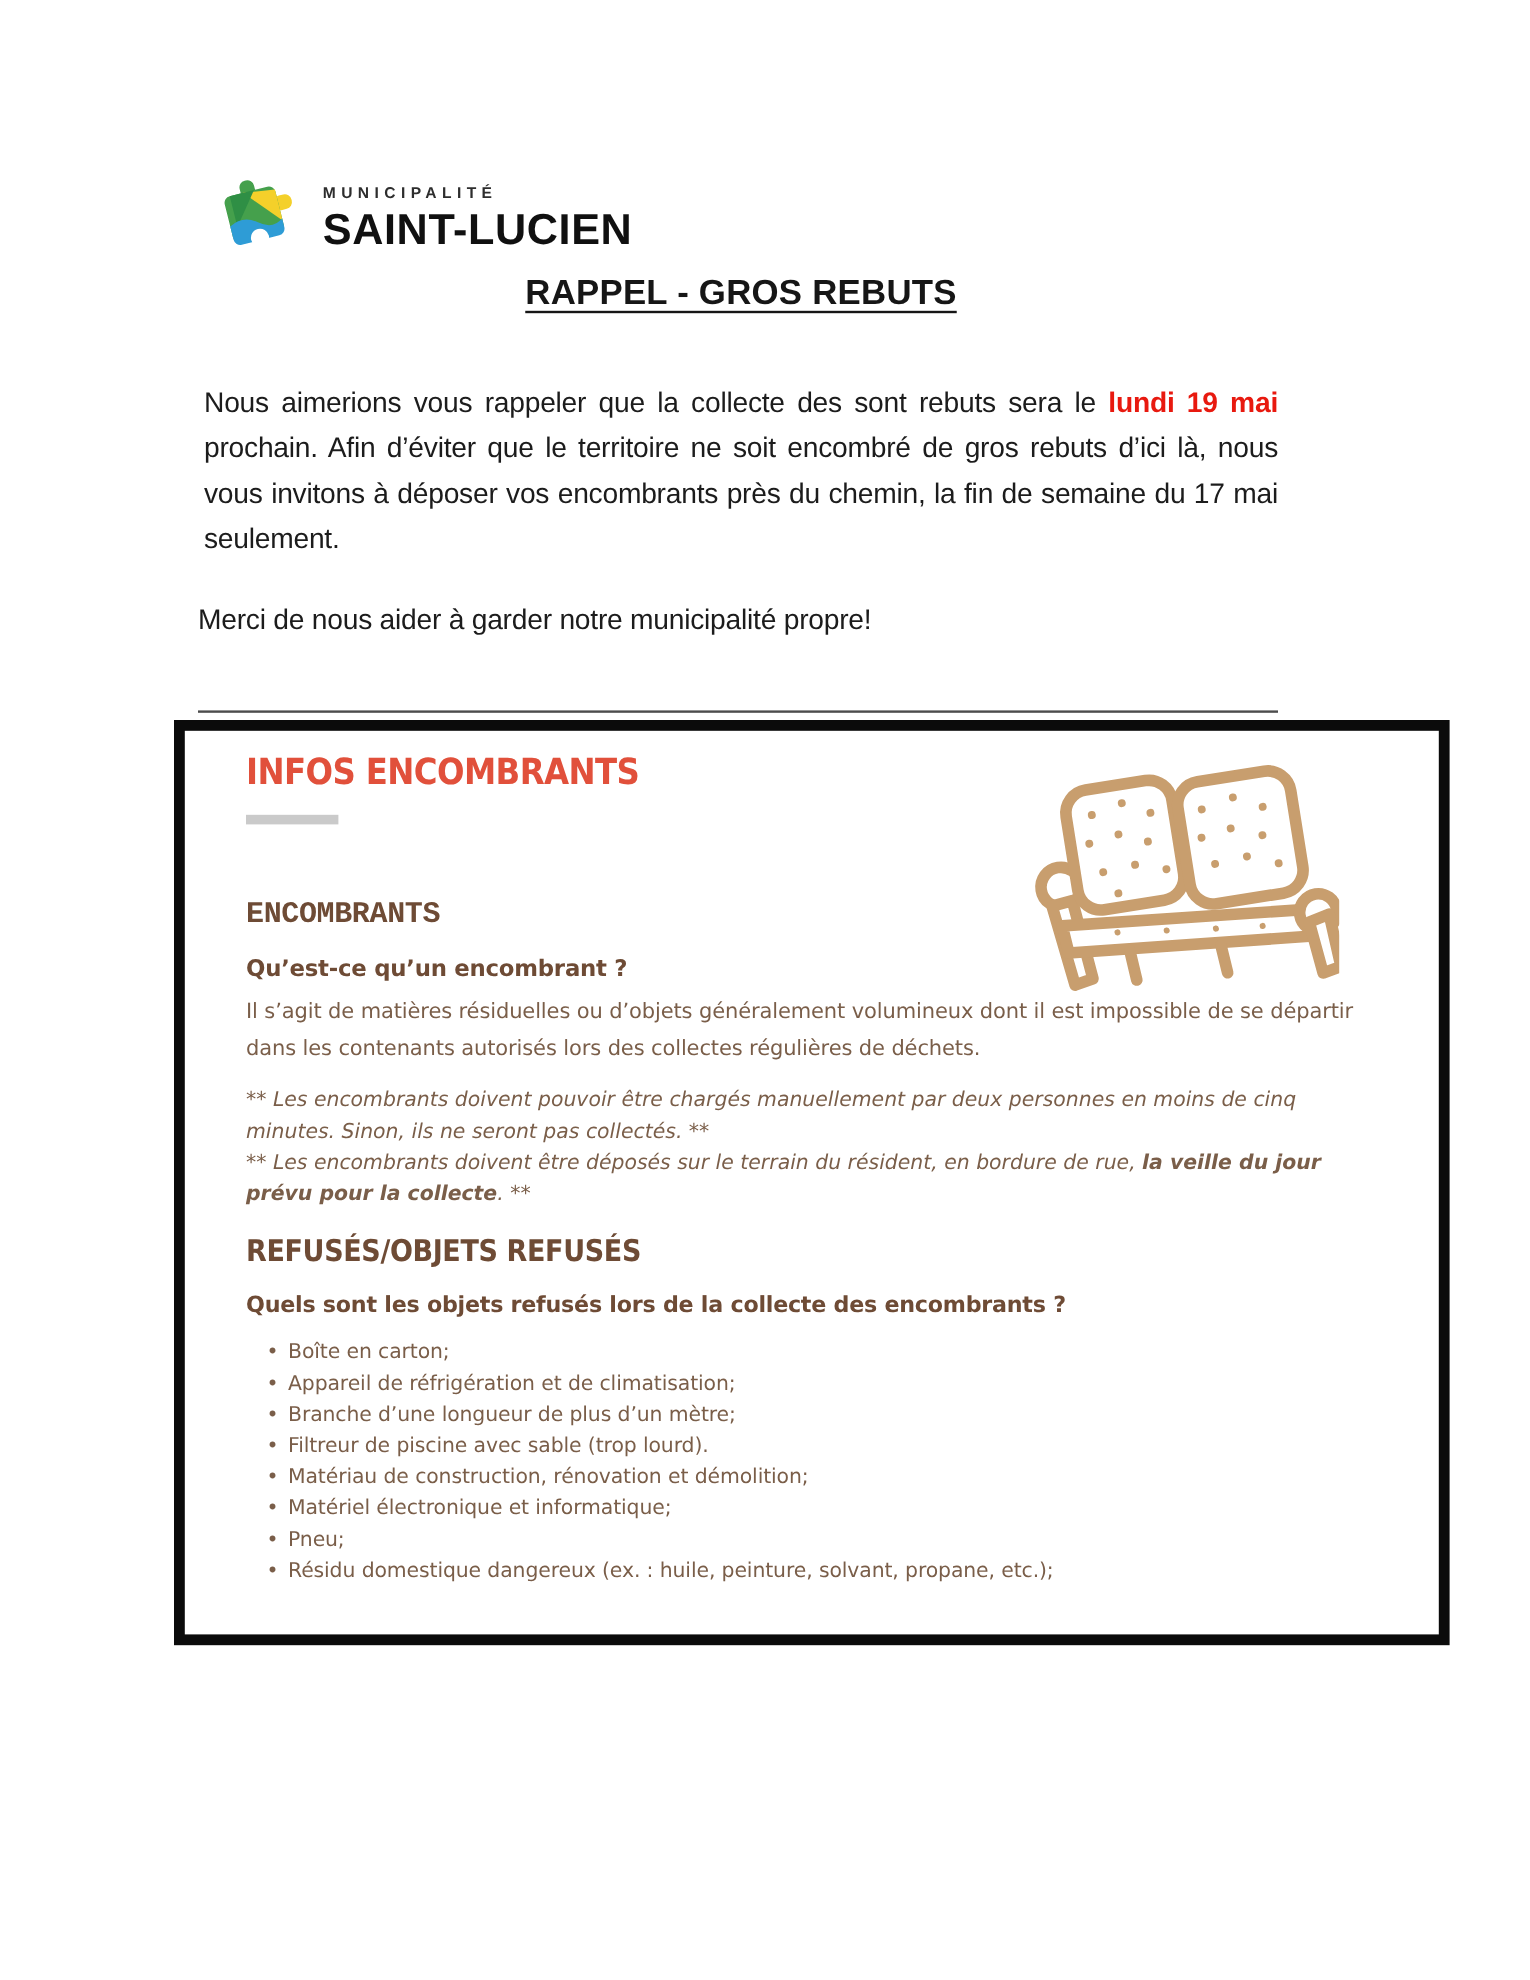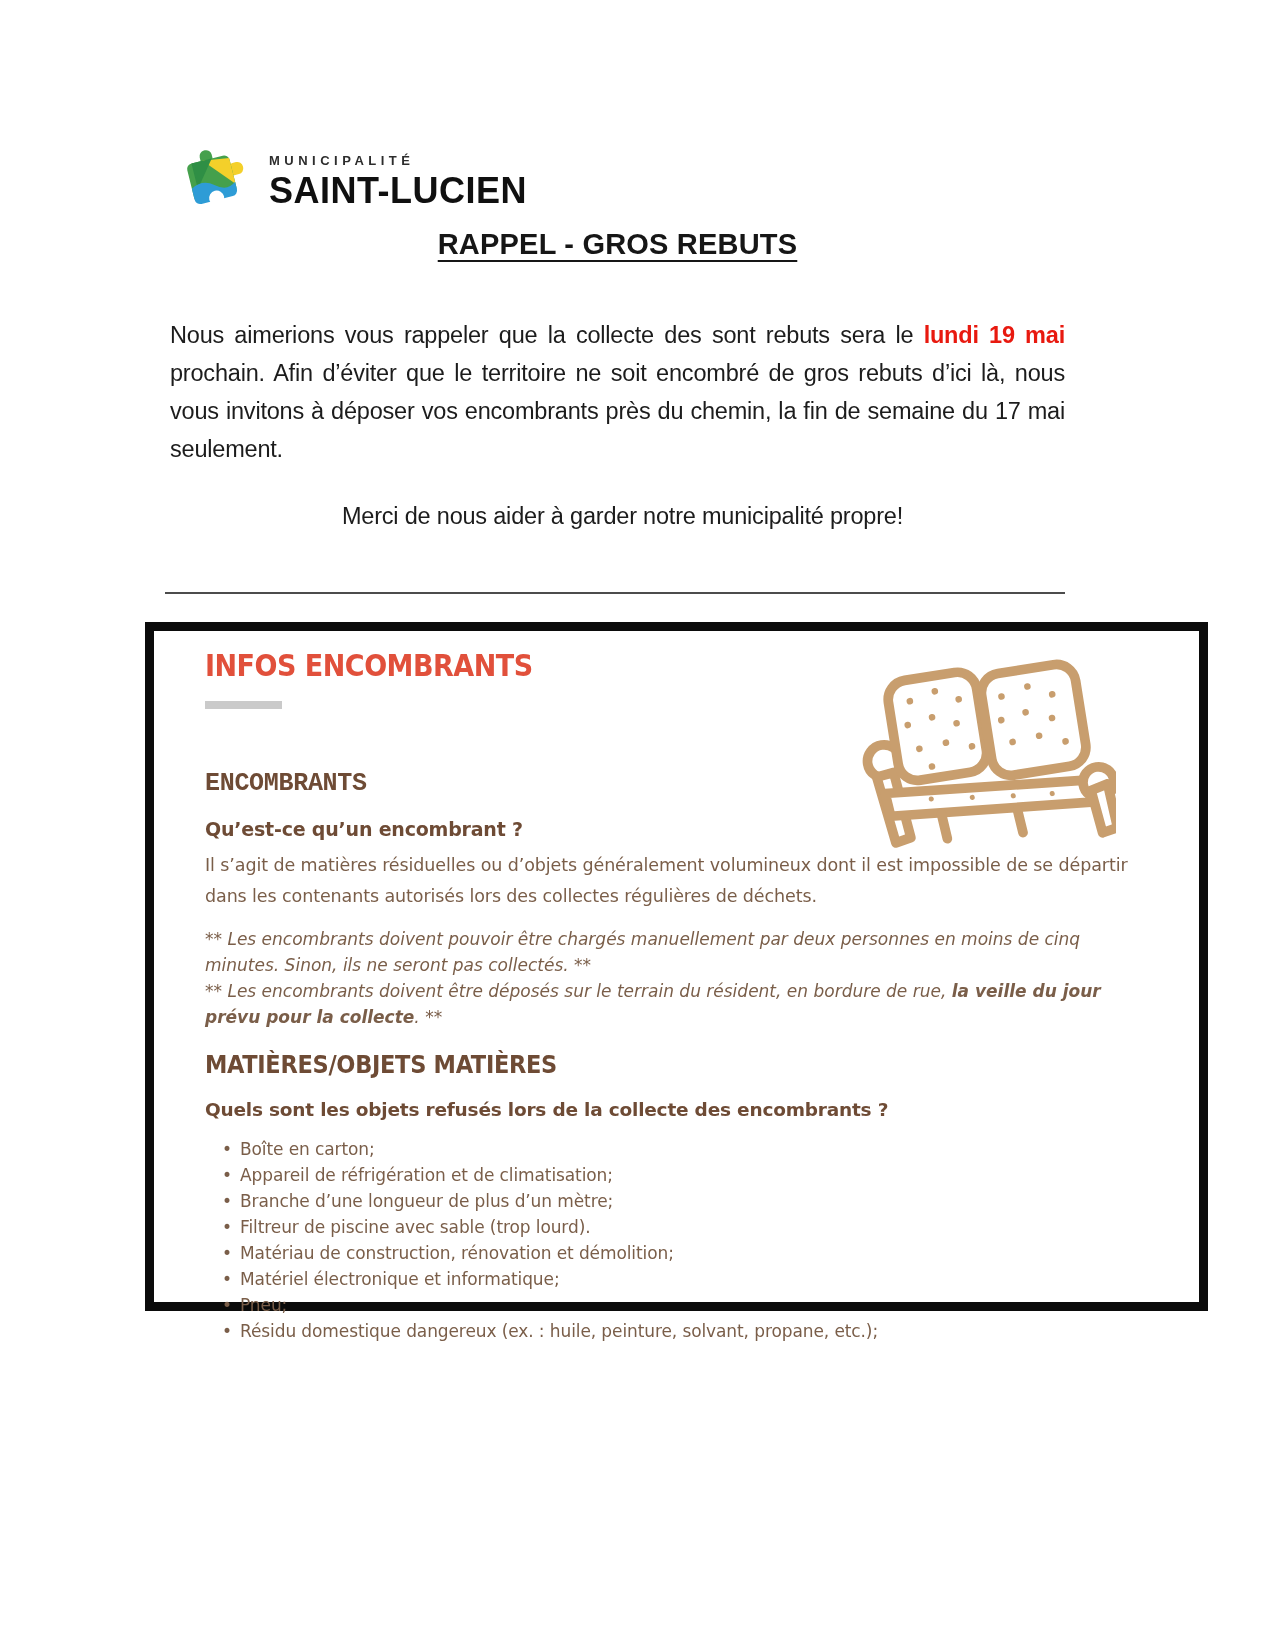--- a/index.html
+++ b/index.html
@@ -31,28 +31,28 @@
   }
   .doc-title span{text-decoration:underline;text-decoration-thickness:2px;text-underline-offset:6px;}
   
   .intro{
     position:absolute;left:170px;top:316px;width:895px;
     font-size:23.5px;line-height:38px;text-align:justify;
     letter-spacing:-.2px;color:#1c1c1c;
   }
   .intro .red{color:var(--c-red);font-weight:700;}
   .thanks{
-    position:absolute;left:175px;top:503px;width:895px;
-    font-size:23.5px;letter-spacing:-.2px;color:#1c1c1c;text-align:center;
+    position:absolute;left:165px;top:503px;width:895px;
+    font-size:23.5px;letter-spacing:-.2px;color:#1c1c1c;
   }
   
   .sep{position:absolute;left:165px;top:592px;width:900px;border-top:2px solid #4c4c4c;}
   
   .infobox{
-    position:absolute;left:145px;top:622px;width:1063px;height:689px;
+    position:absolute;left:145px;top:600px;width:1063px;height:771px;
     border:9px solid #0b0b0b;background:#fff;
   }
   .box-inner{
     position:relative;height:100%;
     padding:20px 40px 0 51px;
     font-family:"DejaVu Sans","Liberation Sans",sans-serif;
     color:var(--c-brown_text);
   }
   .box-title{
     font-size:30px;line-height:30px;font-weight:800;letter-spacing:-.5px;
@@ -169,21 +169,21 @@
 
     <h2 class="sec-heading encombrants">ENCOMBRANTS</h2>
     <div class="question">Qu’est-ce qu’un encombrant ?</div>
     <p class="body-p">Il s’agit de matières résiduelles ou d’objets généralement volumineux dont il est impossible de se départir dans les contenants autorisés lors des collectes régulières de déchets.</p>
 
     <div class="notes">
       <p>** Les encombrants doivent pouvoir être chargés manuellement par deux personnes en moins de cinq minutes. Sinon, ils ne seront pas collectés. **</p>
       <p><span>** Les encombrants doivent être déposés sur le terrain du résident, en bordure de rue, </span><span class="b">la veille du jour prévu pour la collecte</span><span>. **</span></p>
     </div>
 
-    <h2 class="sec-heading matieres">MATIÈRES/OBJETS MATIÈRES</h2>
+    <h2 class="sec-heading matieres">REFUSÉS/OBJETS REFUSÉS</h2>
     <div class="question small">Quels sont les objets refusés lors de la collecte des encombrants ?</div>
 
     <ul class="refused-list">
 
     <li><span>Boîte en carton;</span></li>
         <li><span>Appareil de réfrigération et de climatisation;</span></li>
         <li><span>Branche d’une longueur de plus d’un mètre;</span></li>
         <li><span>Filtreur de piscine avec sable (trop lourd).</span></li>
         <li><span>Matériau de construction, rénovation et démolition;</span></li>
         <li><span>Matériel électronique et informatique;</span></li>

